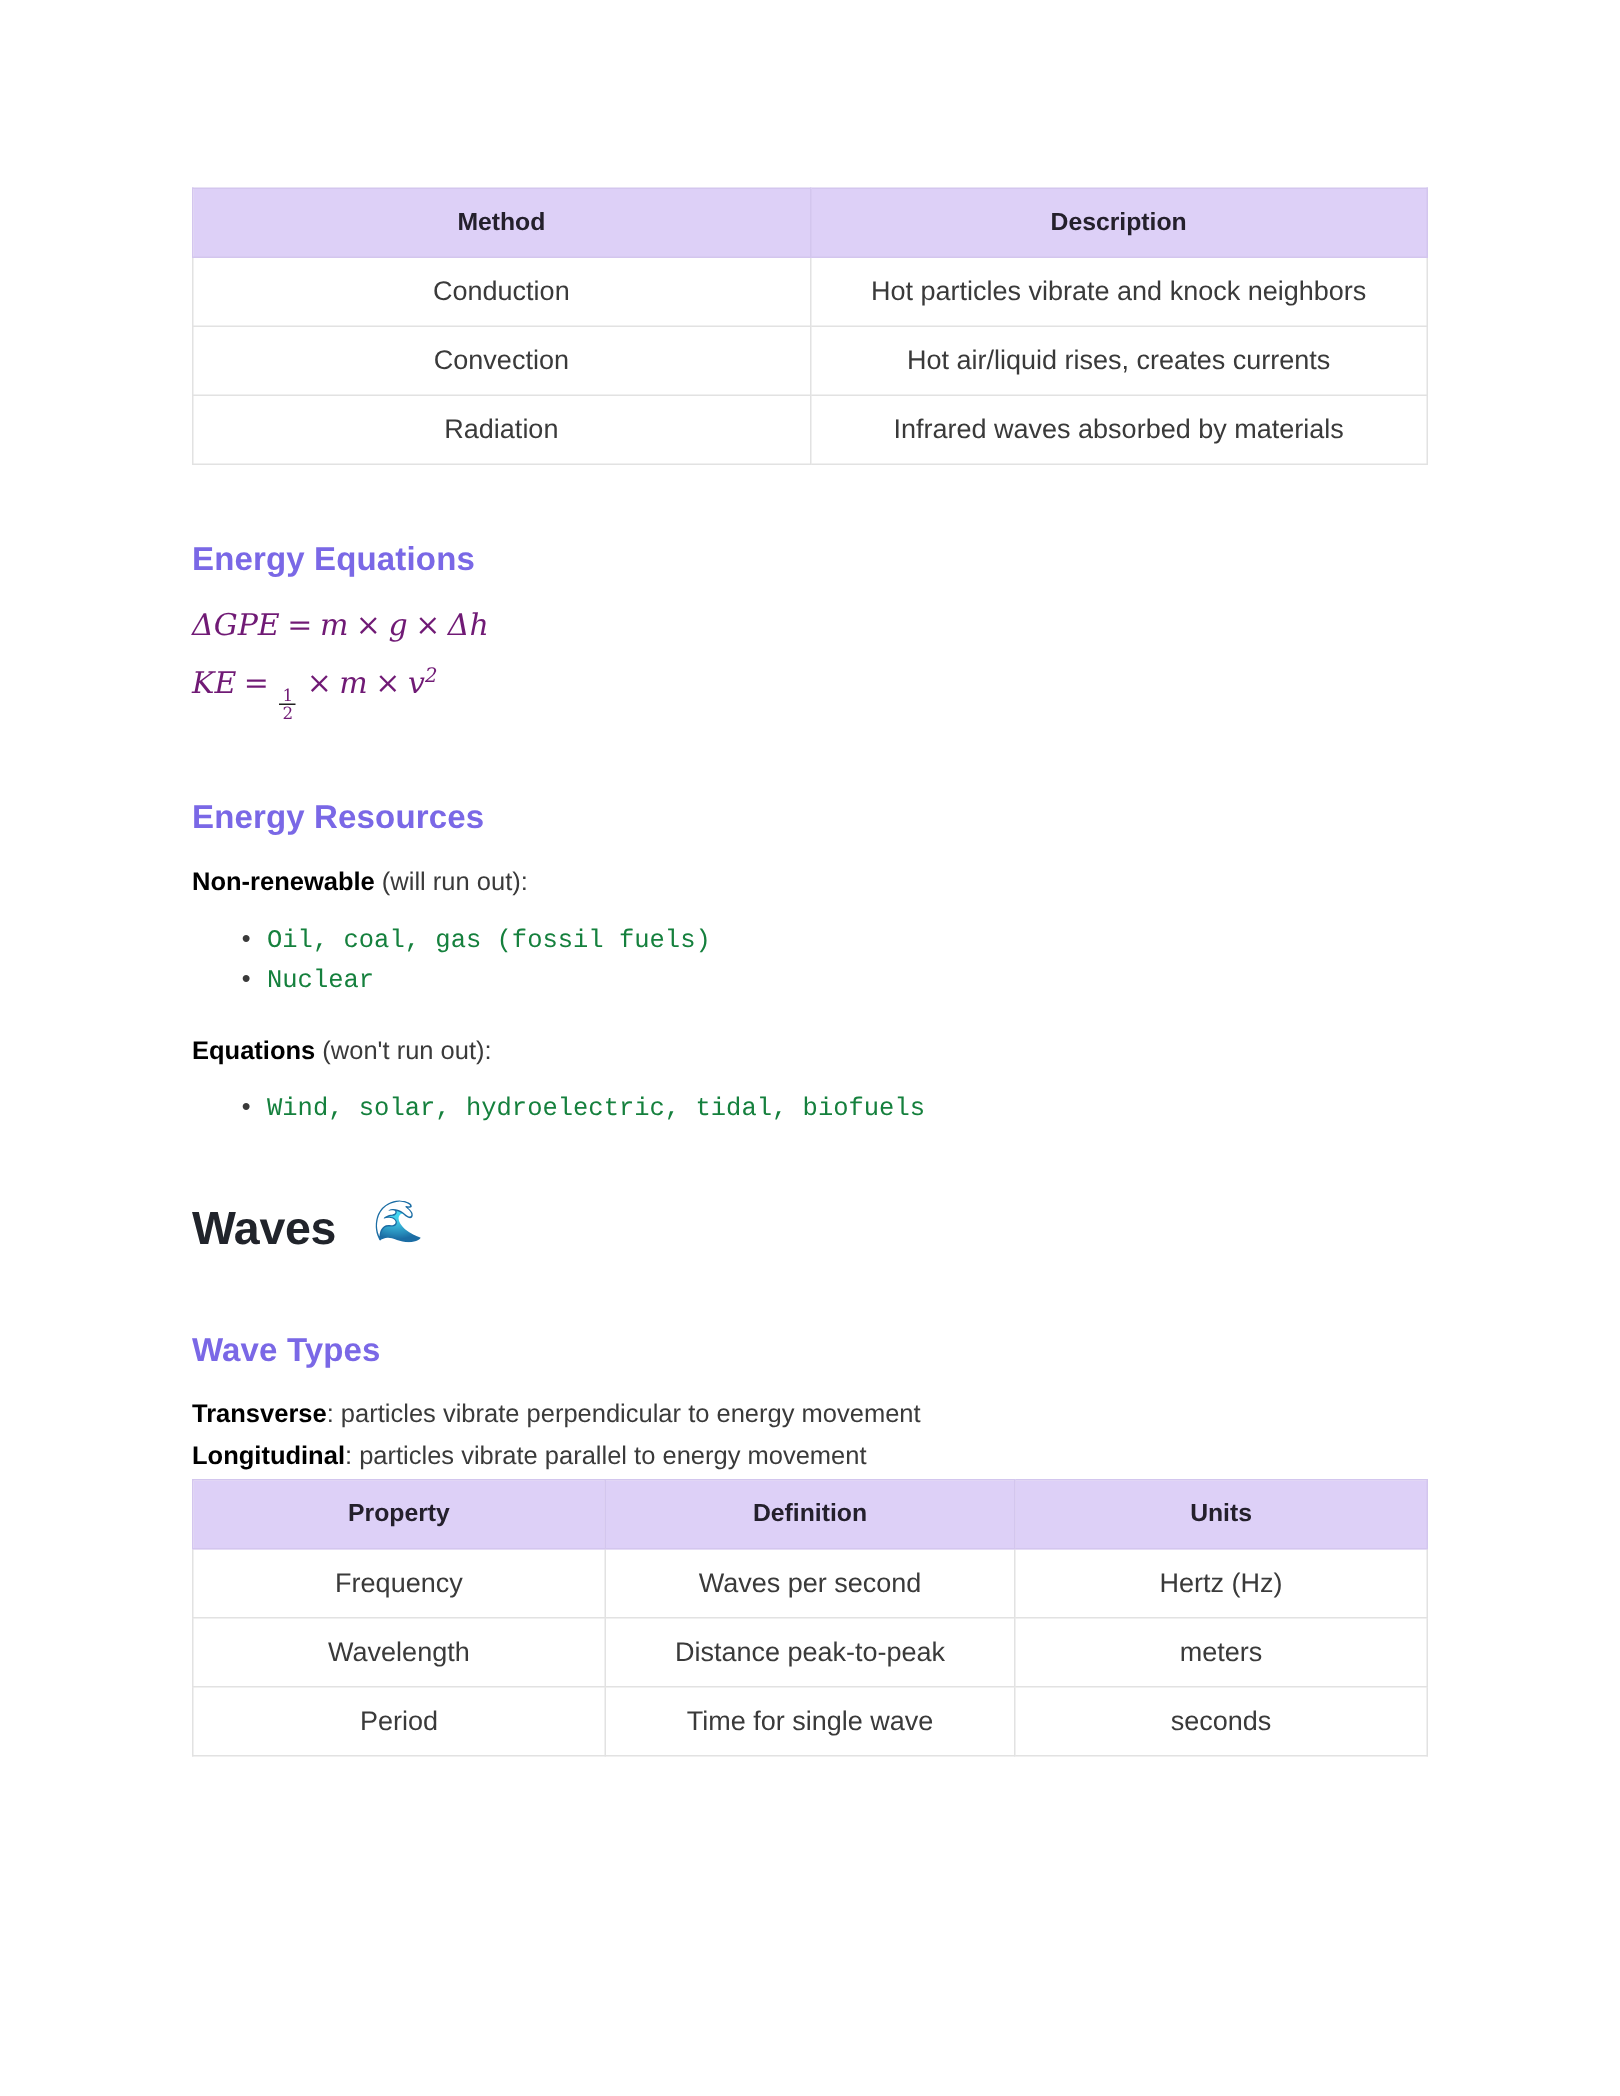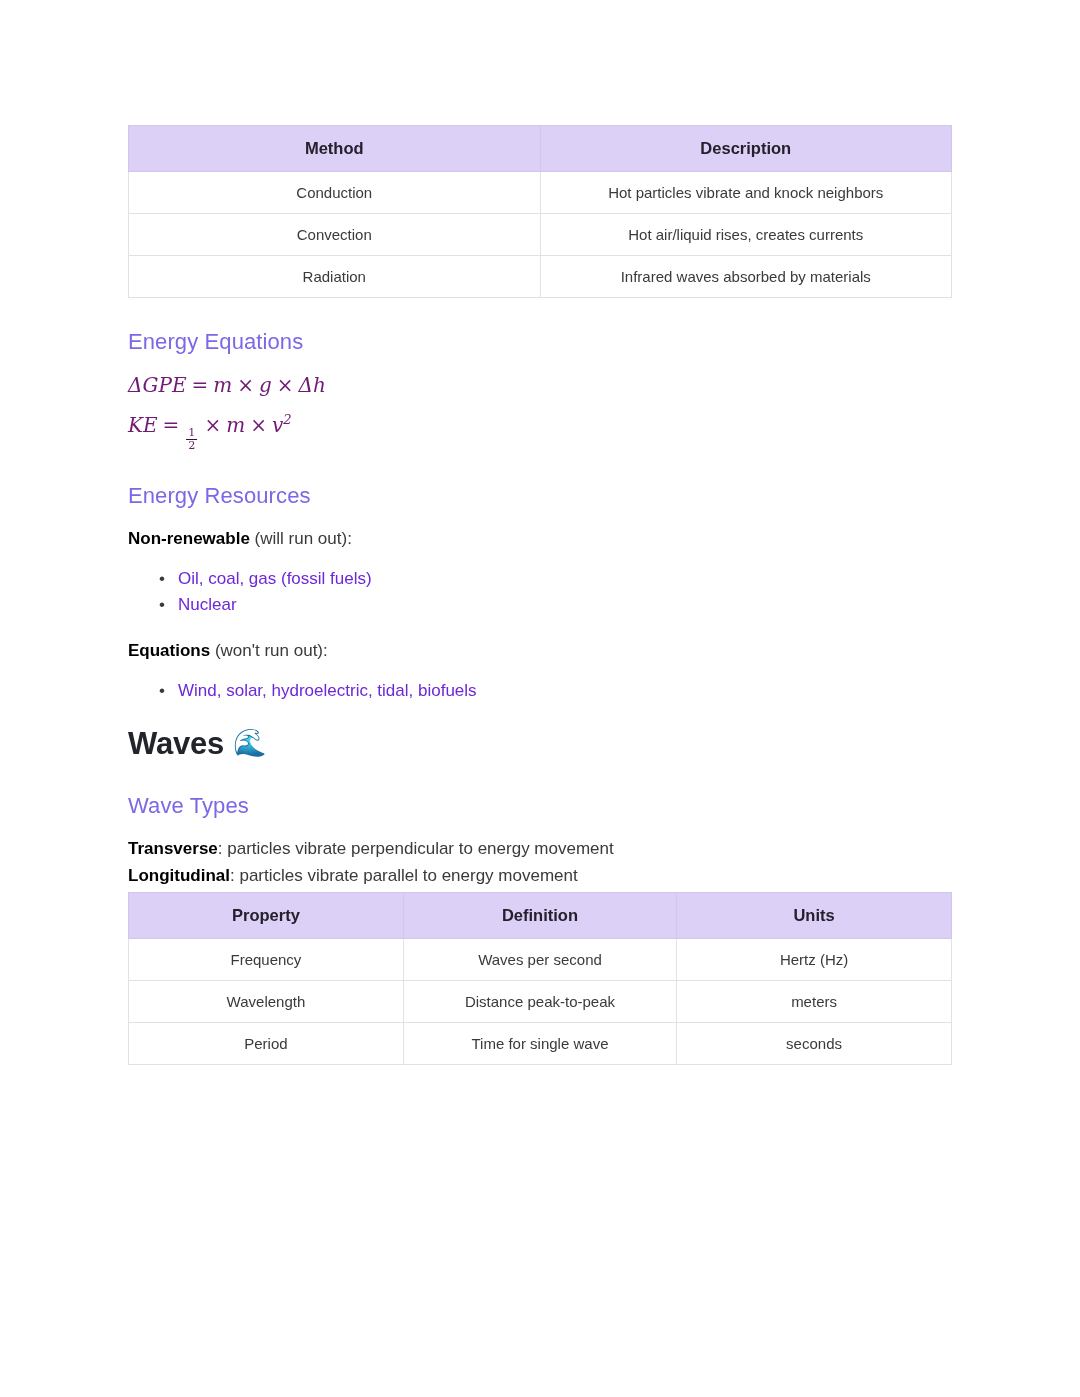--- a/index.html
+++ b/index.html
@@ -33,49 +33,49 @@
     background: #ddd0f7;
     font-weight: bold;
     font-size: 16.5px;
     color: #24202c;
     text-align: center;
     padding: 13px 10px;
     border: 1px solid #d3c6ee;
   }
   .data-table td {
     text-align: center;
-    font-size: 15px;
+    font-size: 18px;
     color: #3a3a3a;
     padding: 12px 10px;
     border: 1px solid #e2e2e2;
     background: #ffffff;
   }
   table.t-methods col.c1 { width: 50%; }
   table.t-methods col.c2 { width: 50%; }
   table.t-props col.c1 { width: 33.4%; }
   table.t-props col.c2 { width: 33.2%; }
   table.t-props col.c3 { width: 33.4%; }
 
   
   h2.section-heading {
     font-size: 22px;
-    font-weight: normal;
+    font-weight: bold;
     color: #7a68e6;
-    margin: 31px 0 18px 0;
+    margin: 50px 0 18px 0;
     letter-spacing: 0.1px;
   }
   h1.major-heading {
     font-size: 31px;
     font-weight: bold;
     color: #21242b;
-    margin: 21px 0 0 0;
+    margin: 47px 0 0 0;
     letter-spacing: -0.2px;
     display: flex;
-    align-items: center;
-    gap: 9px;
+    align-items: flex-start;
+    gap: 25px;
   }
   h1.major-heading .emoji {
     font-size: 27px;
     line-height: 1;
   }
 
   
   .equation {
     font-family: "DejaVu Serif", "Liberation Serif", serif;
     font-size: 20px;
@@ -125,23 +125,24 @@
   .tight-group p.label-line { margin-bottom: 3px; }
 
   
   ul.bullets {
     margin: 0 0 20px 0;
     padding-left: 50px;
     list-style: none;
   }
   ul.bullets li {
     font-size: 17px;
-    color: #6d28d9;
+    color: #15803d;
     line-height: 1.58;
     position: relative;
+    font-family: Liberation Mono, monospace;
   }
   ul.bullets li::before {
     content: "\2022";
     position: absolute;
     left: -19px;
     color: #3a3a3a;
     font-size: 17px;
   }
 </style>
 </head>

